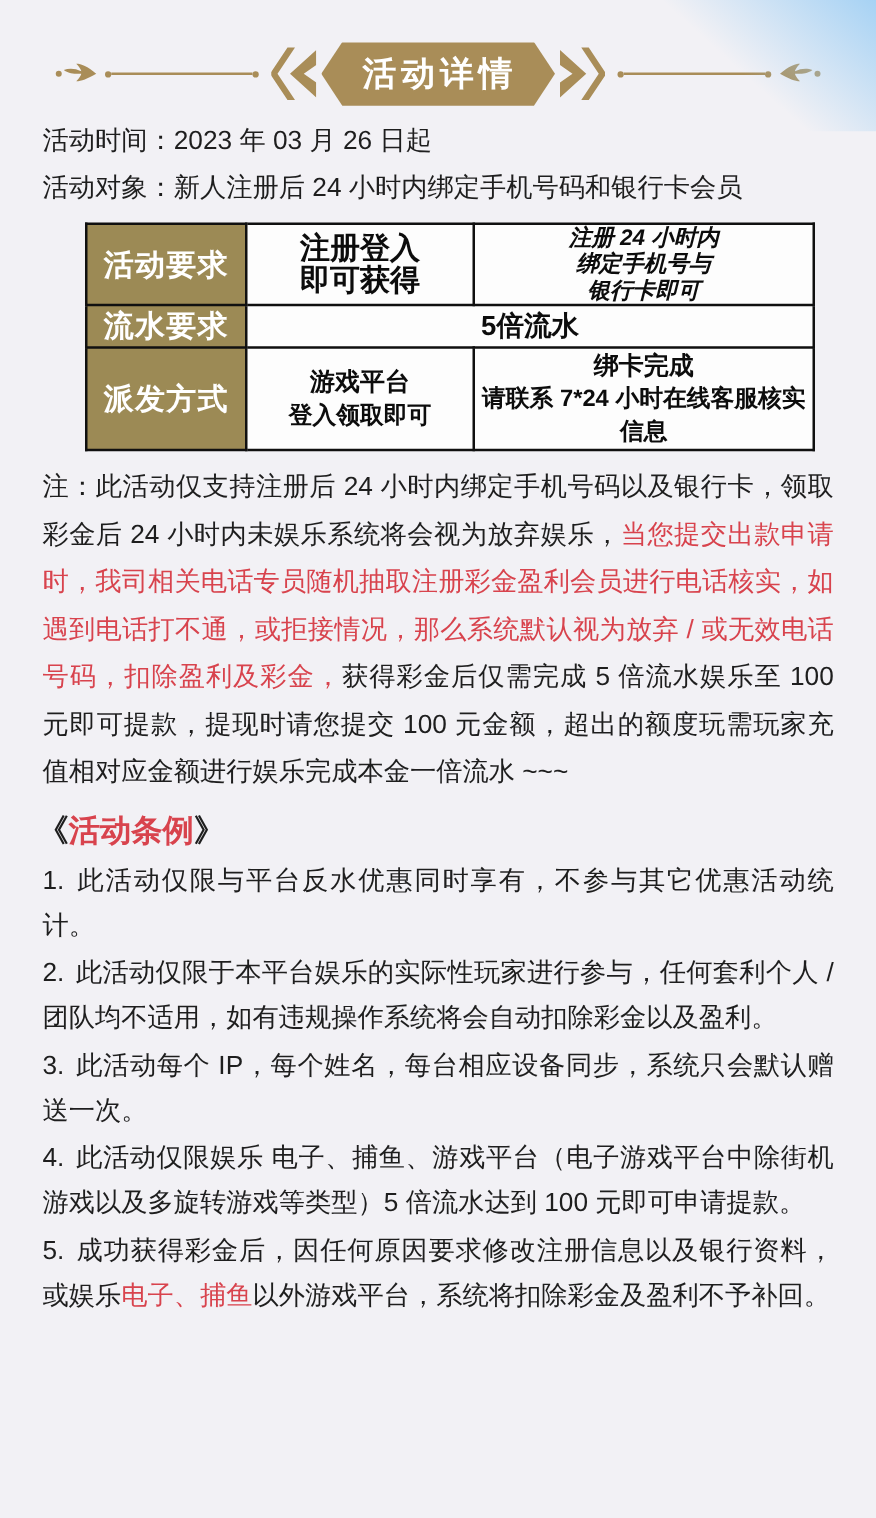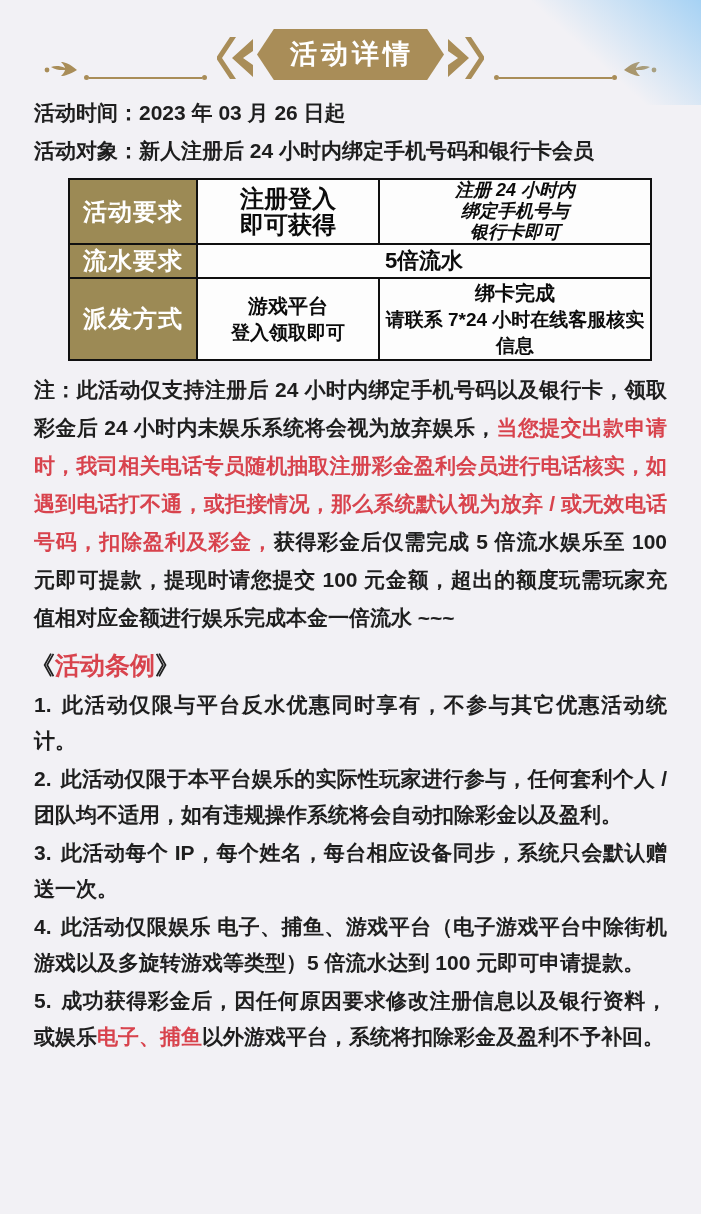--- a/index.html
+++ b/index.html
@@ -16,21 +16,21 @@
     position: absolute;
     top: 0; right: 0;
     width: 170px; height: 105px;
     background: linear-gradient(222deg, var(--corner_glow, #a6d2f4) 0%, rgba(166,210,244,0) 60%);
     pointer-events: none;
   }
 
   
   .banner {
     display: flex;
-    align-items: flex-end;
+    align-items: center;
     margin: 38px 44px 0 44px;
     height: 42px;
   }
   .orn { flex: none; display: flex; align-items: center; }
   .orn svg { display: block; }
   .rule-line { flex: 1; display: flex; align-items: center; margin: 0 6px; }
   .rule-line .dot { width: 5px; height: 5px; border-radius: 50%; background: var(--gold, #a98d58); flex: none; }
   .rule-line .bar { flex: 1; height: 2px; background: var(--gold, #a98d58); }
   .chev { flex: none; margin: 0 4px; display: flex; align-items: center; }
   .badge {
@@ -42,21 +42,21 @@
     letter-spacing: 4px;
     padding: 7px 30px 8px 33px;
     clip-path: polygon(0% 50%, 9% 0%, 91% 0%, 100% 50%, 91% 100%, 9% 100%);
   }
 
   
   .body-text {
     margin: 0 34px;
     font-size: 21px;
     line-height: 38px;
-    font-weight: 700;
+    font-weight: 400;
     text-align: justify;
   }
   .intro { margin-top: 14px; }
   .intro p { margin: 0; }
   .red { color: var(--red, #d8434d); }
 
   
   table.promo-table {
     border-collapse: collapse;
     table-layout: fixed;

